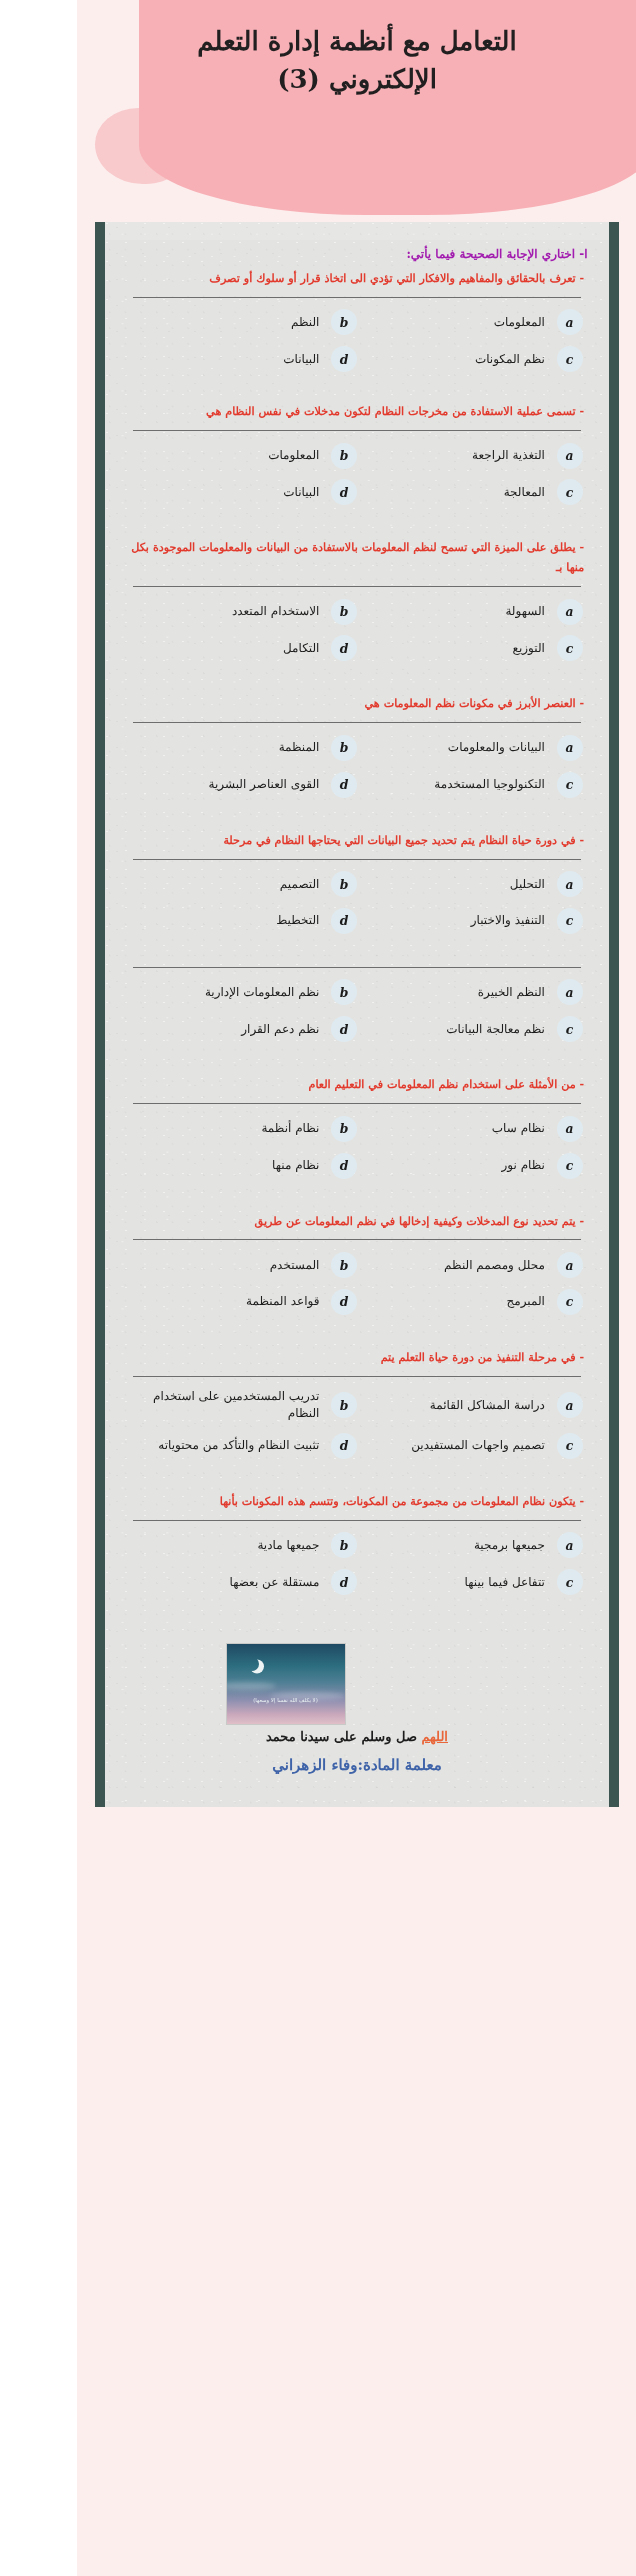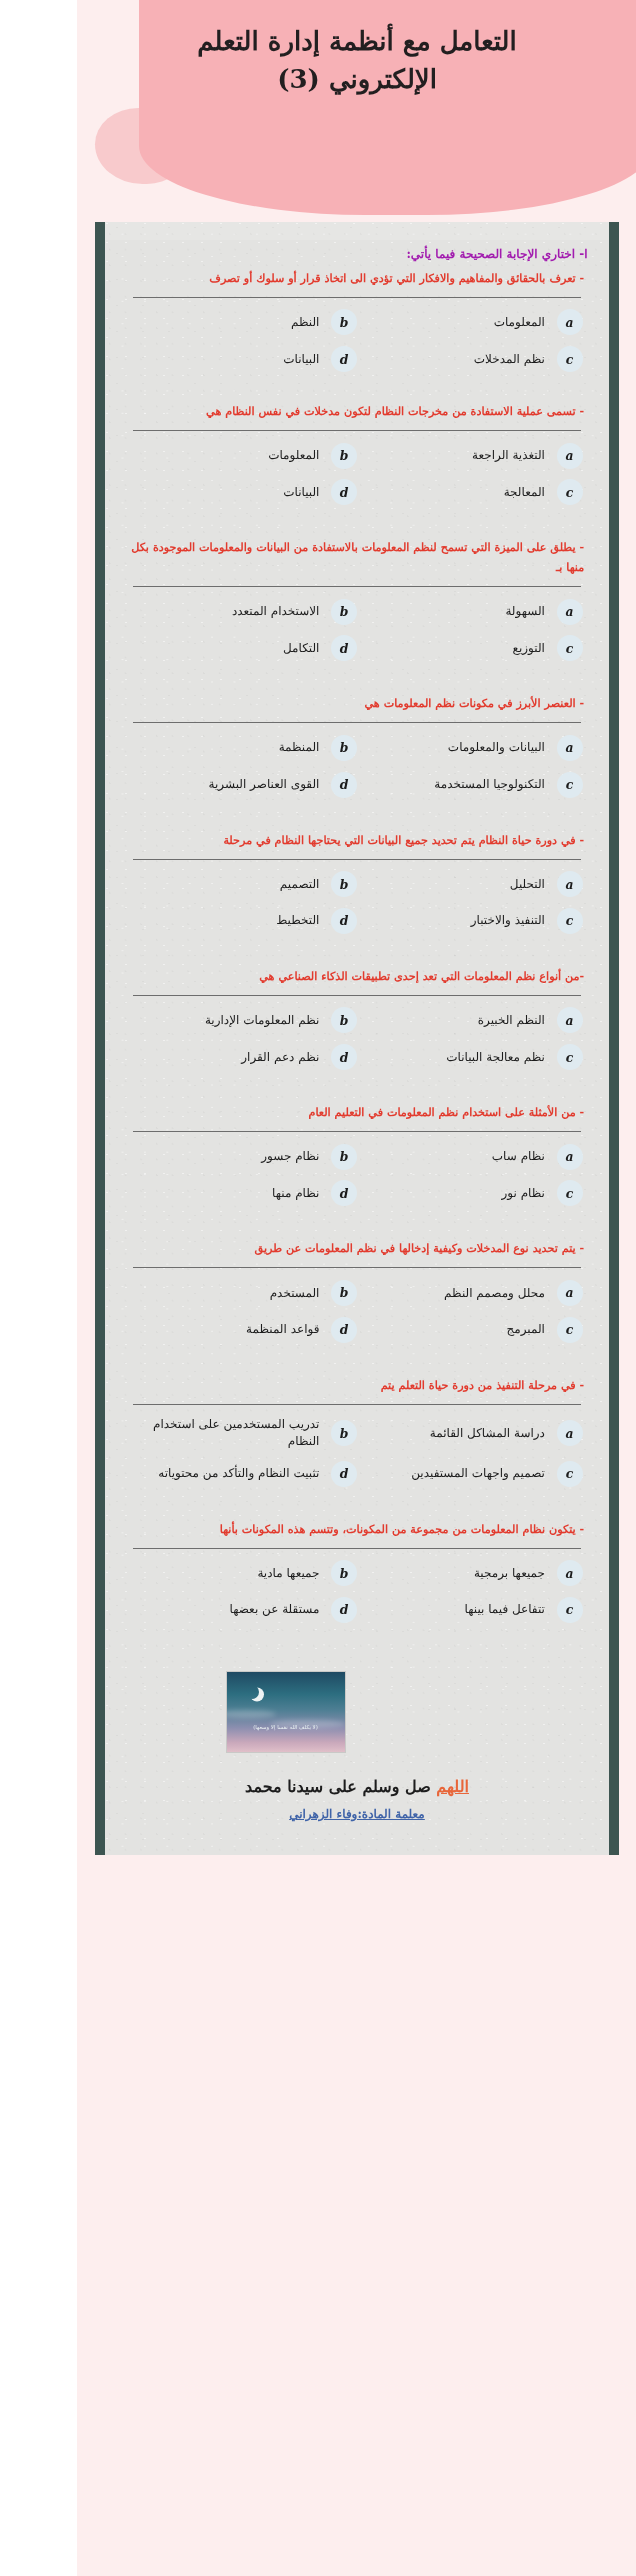--- a/index.html
+++ b/index.html
@@ -217,33 +217,32 @@
     border-radius: 50%;
     filter: blur(2.5px);
   }
   .footer-line {
     text-align: center;
     direction: rtl;
     font-family: "DejaVu Serif", "Liberation Serif", serif;
     font-weight: 700;
   }
   .footer-dua {
-    margin-top: 24px;
-    font-size: 16px;
+    margin-top: 4px;
+    font-size: 13px;
     color: #1d1d1d;
   }
   .footer-dua .lead {
     color: #e8663a;
     text-decoration: underline;
   }
   .footer-teacher {
     margin-top: 11.6px;
-    font-size: 12px;
+    font-size: 15px;
     color: #3f63a8;
-    text-decoration: underline;
   }
 </style>
 </head>
 <body>
 
 <div class="page">
 
   <div class="header-band">
     <div class="blob-shadow"></div>
     <div class="blob-main"></div>
@@ -266,21 +265,21 @@
                 <div class="option">
                   <span class="opt-badge">a</span>
                   <span class="opt-label">المعلومات</span>
                 </div>
                 <div class="option">
                   <span class="opt-badge">b</span>
                   <span class="opt-label">النظم</span>
                 </div>
                 <div class="option">
                   <span class="opt-badge">c</span>
-                  <span class="opt-label">نظم المدخلات</span>
+                  <span class="opt-label">نظم المكونات</span>
                 </div>
                 <div class="option">
                   <span class="opt-badge">d</span>
                   <span class="opt-label">البيانات</span>
                 </div>
               </div>
             </div>
             <div class="qblock">
               <div class="qtext">- تسمى عملية الاستفادة من مخرجات النظام لتكون مدخلات في نفس النظام هي</div>
               <div class="qrule"></div>
@@ -363,21 +362,20 @@
                   <span class="opt-badge">c</span>
                   <span class="opt-label">التنفيذ والاختبار</span>
                 </div>
                 <div class="option">
                   <span class="opt-badge">d</span>
                   <span class="opt-label">التخطيط</span>
                 </div>
               </div>
             </div>
             <div class="qblock">
-              <div class="qtext">-من أنواع نظم المعلومات التي تعد إحدى تطبيقات الذكاء الصناعي هي</div>
               <div class="qrule"></div>
               <div class="options">
                 <div class="option">
                   <span class="opt-badge">a</span>
                   <span class="opt-label">النظم الخبيرة</span>
                 </div>
                 <div class="option">
                   <span class="opt-badge">b</span>
                   <span class="opt-label">نظم المعلومات الإدارية</span>
                 </div>
@@ -394,21 +392,21 @@
             <div class="qblock">
               <div class="qtext">- من الأمثلة على  استخدام نظم المعلومات في التعليم العام</div>
               <div class="qrule"></div>
               <div class="options">
                 <div class="option">
                   <span class="opt-badge">a</span>
                   <span class="opt-label">نظام ساب</span>
                 </div>
                 <div class="option">
                   <span class="opt-badge">b</span>
-                  <span class="opt-label">نظام جسور</span>
+                  <span class="opt-label">نظام أنظمة</span>
                 </div>
                 <div class="option">
                   <span class="opt-badge">c</span>
                   <span class="opt-label">نظام نور</span>
                 </div>
                 <div class="option">
                   <span class="opt-badge">d</span>
                   <span class="opt-label">نظام منها</span>
                 </div>
               </div>

